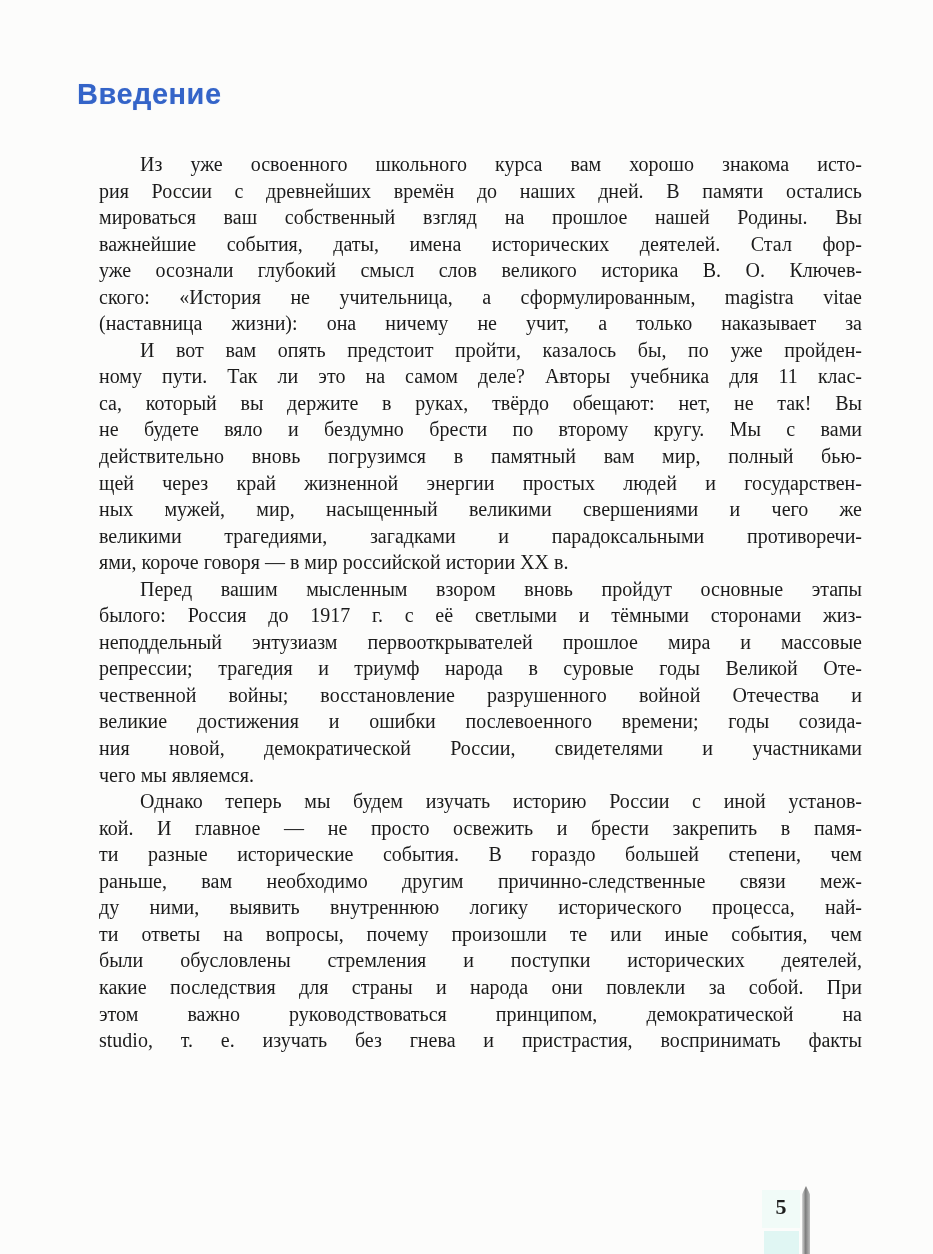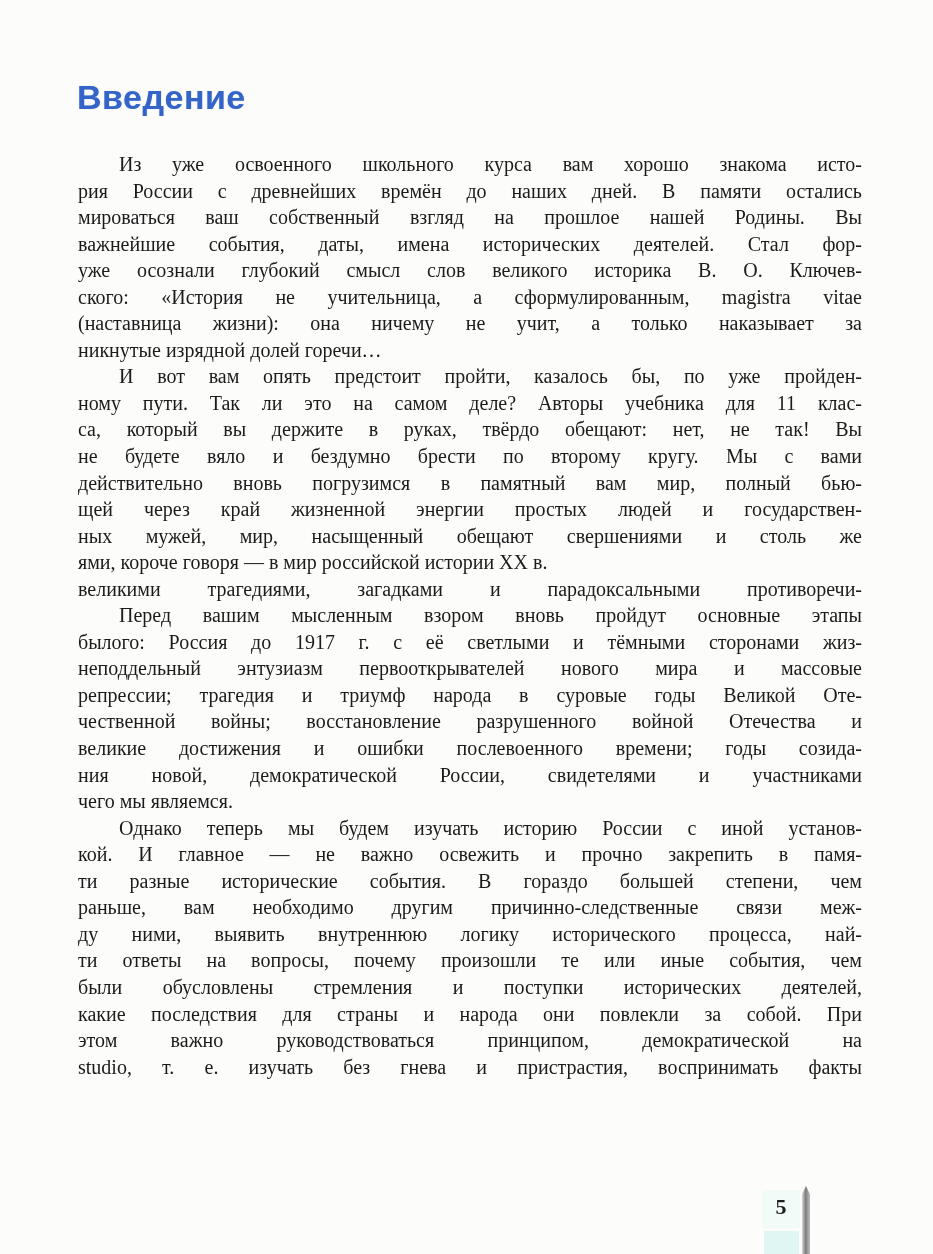--- a/index.html
+++ b/index.html
@@ -11,40 +11,41 @@
     overflow: hidden;
     font-family: "Liberation Serif", serif;
   }
   .chapter-heading {
     position: absolute;
     left: 77px;
     top: 78px;
     margin: 0;
     font-family: "Liberation Sans", sans-serif;
     font-weight: bold;
-    font-size: 34px;
+    font-size: 29px;
     letter-spacing: 0.5px;
     color: var(--heading-color, #3464c8);
     text-shadow: 0 0 1px rgba(90, 130, 220, 0.35);
   }
   .body-text {
     position: absolute;
     left: 78px;
     top: 151px;
     width: 784px;
     font-size: 20px;
     color: var(--text-color, #1b1b1b);
   }
   .paragraph { margin: 0; }
   .line {
     height: 26.55px;
     line-height: 26.55px;
     overflow: hidden;
     text-align: justify;
     white-space: normal;
+    margin-left: 21px;
   }
   .line.force::after {
     content: "";
     display: inline-block;
     width: 100%;
     height: 0;
   }
   .line.indent { padding-left: 41px; }
   .footer-tint-upper {
     position: absolute;
@@ -94,46 +95,45 @@
 
   <div class="body-text">
       <div class="paragraph">
         <div class="line indent force">Из уже освоенного школьного курса вам хорошо знакома исто-</div>
         <div class="line force">рия России с древнейших времён до наших дней. В памяти остались</div>
         <div class="line force">мироваться ваш собственный взгляд на прошлое нашей Родины. Вы</div>
         <div class="line force">важнейшие события, даты, имена исторических деятелей. Стал фор-</div>
         <div class="line force">уже осознали глубокий смысл слов великого историка В. О. Ключев-</div>
         <div class="line force">ского: «История не учительница, а сформулированным, magistra vitae</div>
         <div class="line force">(наставница жизни): она ничему не учит, а только наказывает за</div>
-        <div class="line">никнутые изрядной долей горечи…</div>
       </div>
       <div class="paragraph">
         <div class="line indent force">И вот вам опять предстоит пройти, казалось бы, по уже пройден-</div>
         <div class="line force">ному пути. Так ли это на самом деле? Авторы учебника для 11 клас-</div>
         <div class="line force">са, который вы держите в руках, твёрдо обещают: нет, не так! Вы</div>
         <div class="line force">не будете вяло и бездумно брести по второму кругу. Мы с вами</div>
         <div class="line force">действительно вновь погрузимся в памятный вам мир, полный бью-</div>
         <div class="line force">щей через край жизненной энергии простых людей и государствен-</div>
-        <div class="line force">ных мужей, мир, насыщенный обещают свершениями и столь же</div>
+        <div class="line force">ных мужей, мир, насыщенный великими свершениями и чего же</div>
+        <div class="line force">великими трагедиями, загадками и парадоксальными противоречи-</div>
         <div class="line">ями, короче говоря — в мир российской истории XX в.</div>
-        <div class="line force">великими трагедиями, загадками и парадоксальными противоречи-</div>
       </div>
       <div class="paragraph">
         <div class="line indent force">Перед вашим мысленным взором вновь пройдут основные этапы</div>
         <div class="line force">былого: Россия до 1917 г. с её светлыми и тёмными сторонами жиз-</div>
-        <div class="line force">неподдельный энтузиазм первооткрывателей нового мира и массовые</div>
+        <div class="line force">неподдельный энтузиазм первооткрывателей прошлое мира и массовые</div>
         <div class="line force">репрессии; трагедия и триумф народа в суровые годы Великой Оте-</div>
         <div class="line force">чественной войны; восстановление разрушенного войной Отечества и</div>
         <div class="line force">великие достижения и ошибки послевоенного времени; годы созида-</div>
         <div class="line force">ния новой, демократической России, свидетелями и участниками</div>
         <div class="line">чего мы являемся.</div>
       </div>
       <div class="paragraph">
         <div class="line indent force">Однако теперь мы будем изучать историю России с иной установ-</div>
-        <div class="line force">кой. И главное — не важно освежить и прочно закрепить в памя-</div>
+        <div class="line force">кой. И главное — не просто освежить и брести закрепить в памя-</div>
         <div class="line force">ти разные исторические события. В гораздо большей степени, чем</div>
         <div class="line force">раньше, вам необходимо другим причинно-следственные связи меж-</div>
         <div class="line force">ду ними, выявить внутреннюю логику исторического процесса, най-</div>
         <div class="line force">ти ответы на вопросы, почему произошли те или иные события, чем</div>
         <div class="line force">были обусловлены стремления и поступки исторических деятелей,</div>
         <div class="line force">какие последствия для страны и народа они повлекли за собой. При</div>
         <div class="line force">этом важно руководствоваться принципом, демократической на</div>
         <div class="line force">studio, т. е. изучать без гнева и пристрастия, воспринимать факты</div>
       </div>
     </div>

